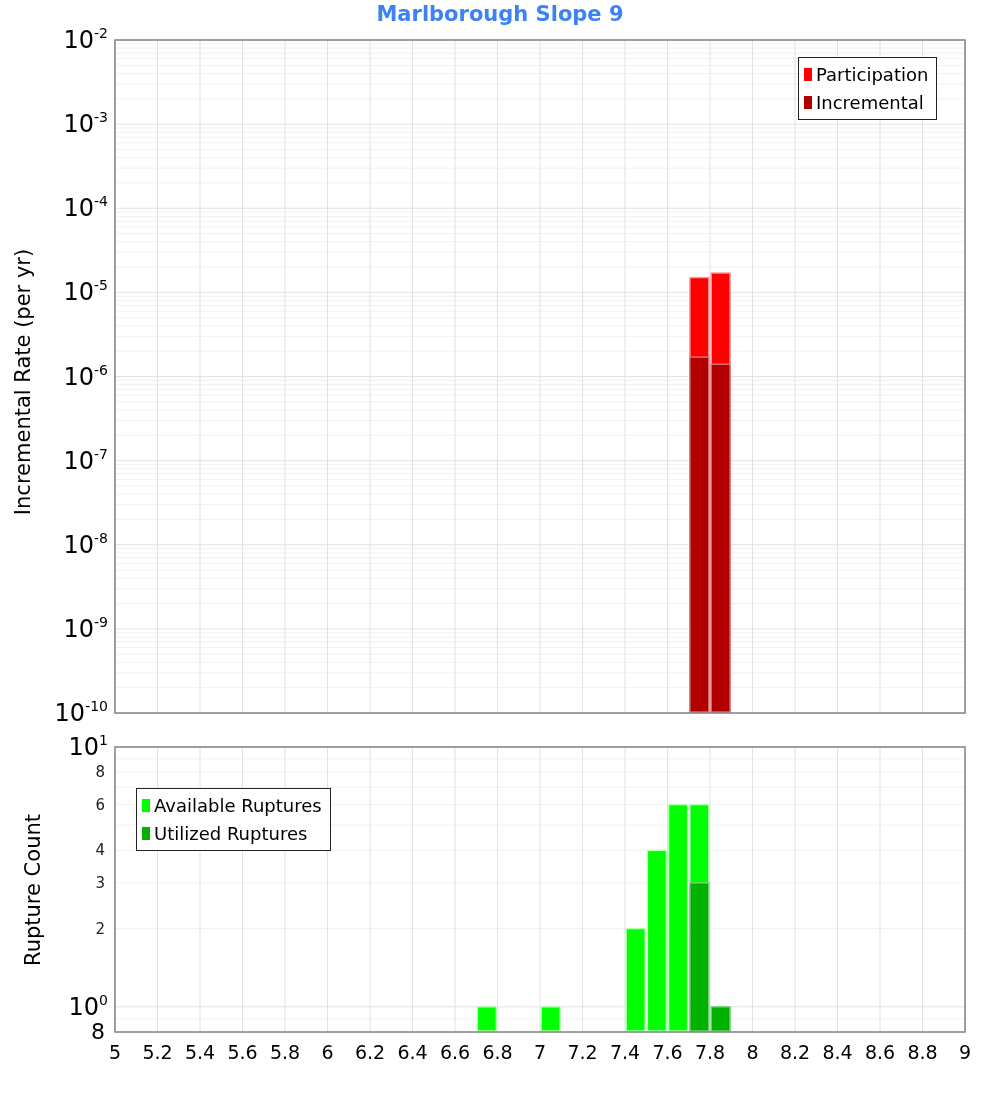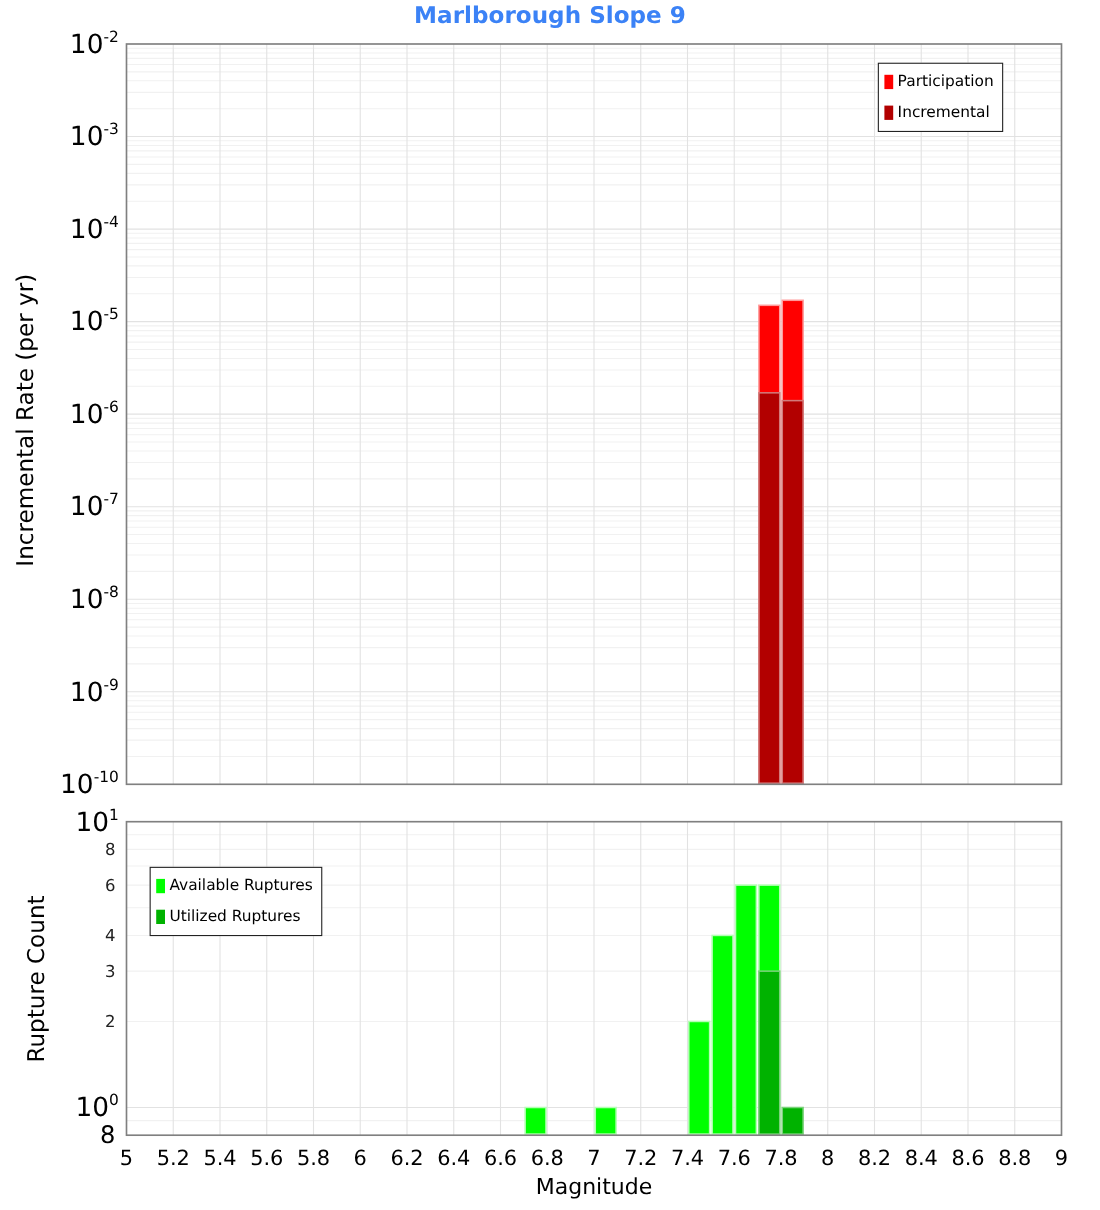--- a/index.html
+++ b/index.html
@@ -7,21 +7,21 @@
         font-family:"DejaVu Sans","Liberation Sans",sans-serif;overflow:hidden;}
   #charts{position:absolute;left:0;top:0;font-family:"DejaVu Sans","Liberation Sans",sans-serif;}
   .chart-title{position:absolute;top:2px;left:0;width:1000px;text-align:center;
         font-size:21px;font-weight:bold;color:#3b82f6;}
   .vlabel{position:absolute;width:0;height:0;}
   .vlabel span{display:inline-block;white-space:nowrap;font-size:21px;color:#000;
         transform:translate(-50%,-50%) rotate(-90deg);}
   .xlabel{position:absolute;left:115px;top:1066px;width:850px;text-align:center;
         font-size:20px;color:#000;}
   .legend{position:absolute;background:#ffffff;border:1.5px solid #222;
-        padding:2px 8px 3px 5px;font-size:14px;color:#000;z-index:5;}
+        padding:2px 8px 3px 5px;font-size:18px;color:#000;z-index:5;}
   .legend-row{display:flex;align-items:center;height:28px;white-space:nowrap;}
   .swatch{display:inline-block;width:8px;height:13px;margin-right:4px;flex:0 0 auto;}
 </style>
 </head>
 <body>
 
 <div id="page">
 
   <div class="chart-title">Marlborough Slope 9</div>
 
@@ -199,21 +199,20 @@
       <text x="965" y="1059" text-anchor="middle" font-size="19px" fill="#000">9</text>
     </svg>
 
   <div class="vlabel" style="left:23px;top:382px;">
     <span>Incremental Rate (per yr)</span>
   </div>
   <div class="vlabel" style="left:33px;top:890px;">
     <span>Rupture Count</span>
   </div>
 
-  <div class="xlabel">Magnitude</div>
 
   <div class="legend" style="left:798px;top:57px;">
     <div class="legend-row">
       <span class="swatch" style="background: rgb(255, 0, 0);"></span>
       <span>Participation</span>
     </div>
     <div class="legend-row">
       <span class="swatch" style="background: rgb(178, 0, 0);"></span>
       <span>Incremental</span>
     </div>

